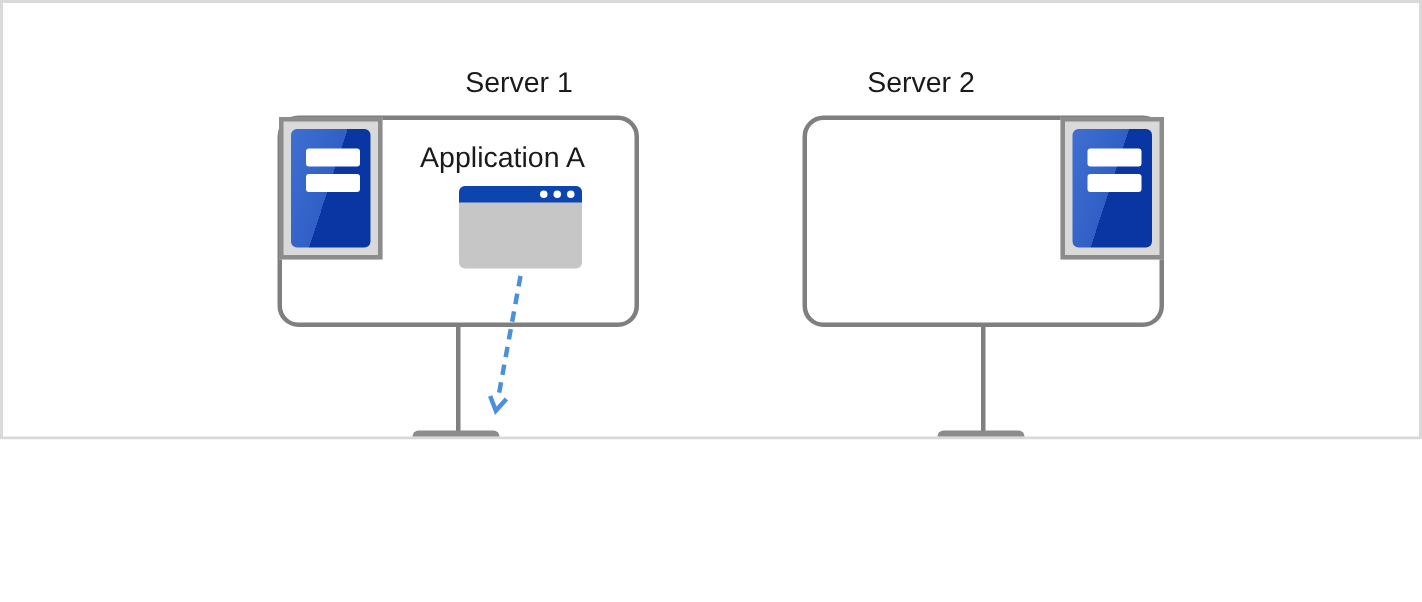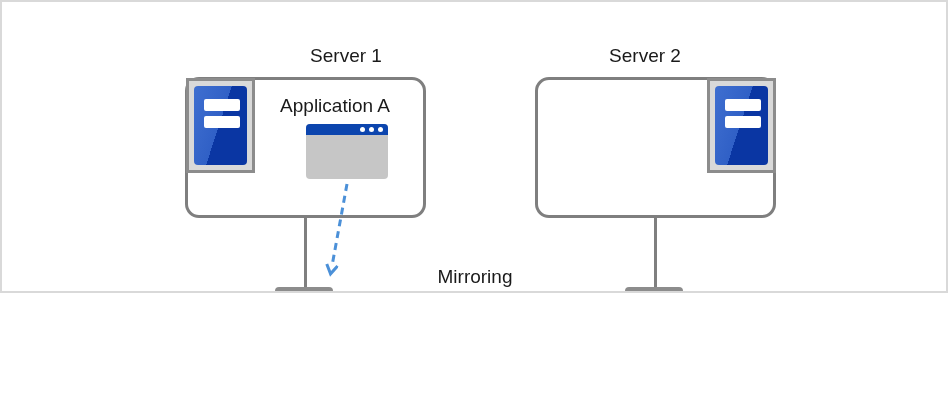--- a/index.html
+++ b/index.html
@@ -122,21 +122,21 @@
     left: 2px;
     width: 54px;
     height: 27px;
     border-radius: 3px;
     background: linear-gradient(104deg, #3b6bce 0%, #2f62c8 53%, #0a36a3 53%);
   }
   .disk-platter.p1 { top: 9px; }
   .disk-platter.p2 { top: 47px; }
 
   .lbl-server1 { left: 344px; top: 44px; }
-  .lbl-server2 { left: 612px; top: 44px; margin-left: 31px; }
+  .lbl-server2 { left: 612px; top: 44px; }
   .lbl-app     { left: 333px; top: 94px; z-index: 2; }
   .lbl-mirroring { left: 473px; top: 265px; }
   .lbl-mirror-disk { left: 303px; top: 366px; }
 
   .arrows {
     position: absolute;
     left: 0; top: 0;
     width: 948px;
     height: 401px;
     pointer-events: none;
@@ -185,21 +185,20 @@
     <div class="disk-cap c2"></div>
     <div class="disk-platter p2"></div>
   </div>
   <div class="disk disk2">
     <div class="disk-cap c1"></div>
     <div class="disk-platter p1"></div>
     <div class="disk-cap c2"></div>
     <div class="disk-platter p2"></div>
   </div>
 
-  <div class="label lbl-mirroring">Mirroring</div>
 
   <svg class="arrows" viewBox="0 0 948 401" xmlns="http://www.w3.org/2000/svg">
     <defs>
       <marker id="blueHead" markerWidth="16" markerHeight="16" refX="2" refY="6.5" orient="auto" markerUnits="userSpaceOnUse">
         <path d="M1,1 L10,6.5 L1,12" fill="none" stroke="#4b90d8" stroke-width="3"></path>
       </marker>
       <marker id="greenHead" markerWidth="18" markerHeight="18" refX="2" refY="7.5" orient="auto" markerUnits="userSpaceOnUse">
         <path d="M1,1 L12,7.5 L1,14" fill="none" stroke="#669b1c" stroke-width="4"></path>
       </marker>
     </defs>

